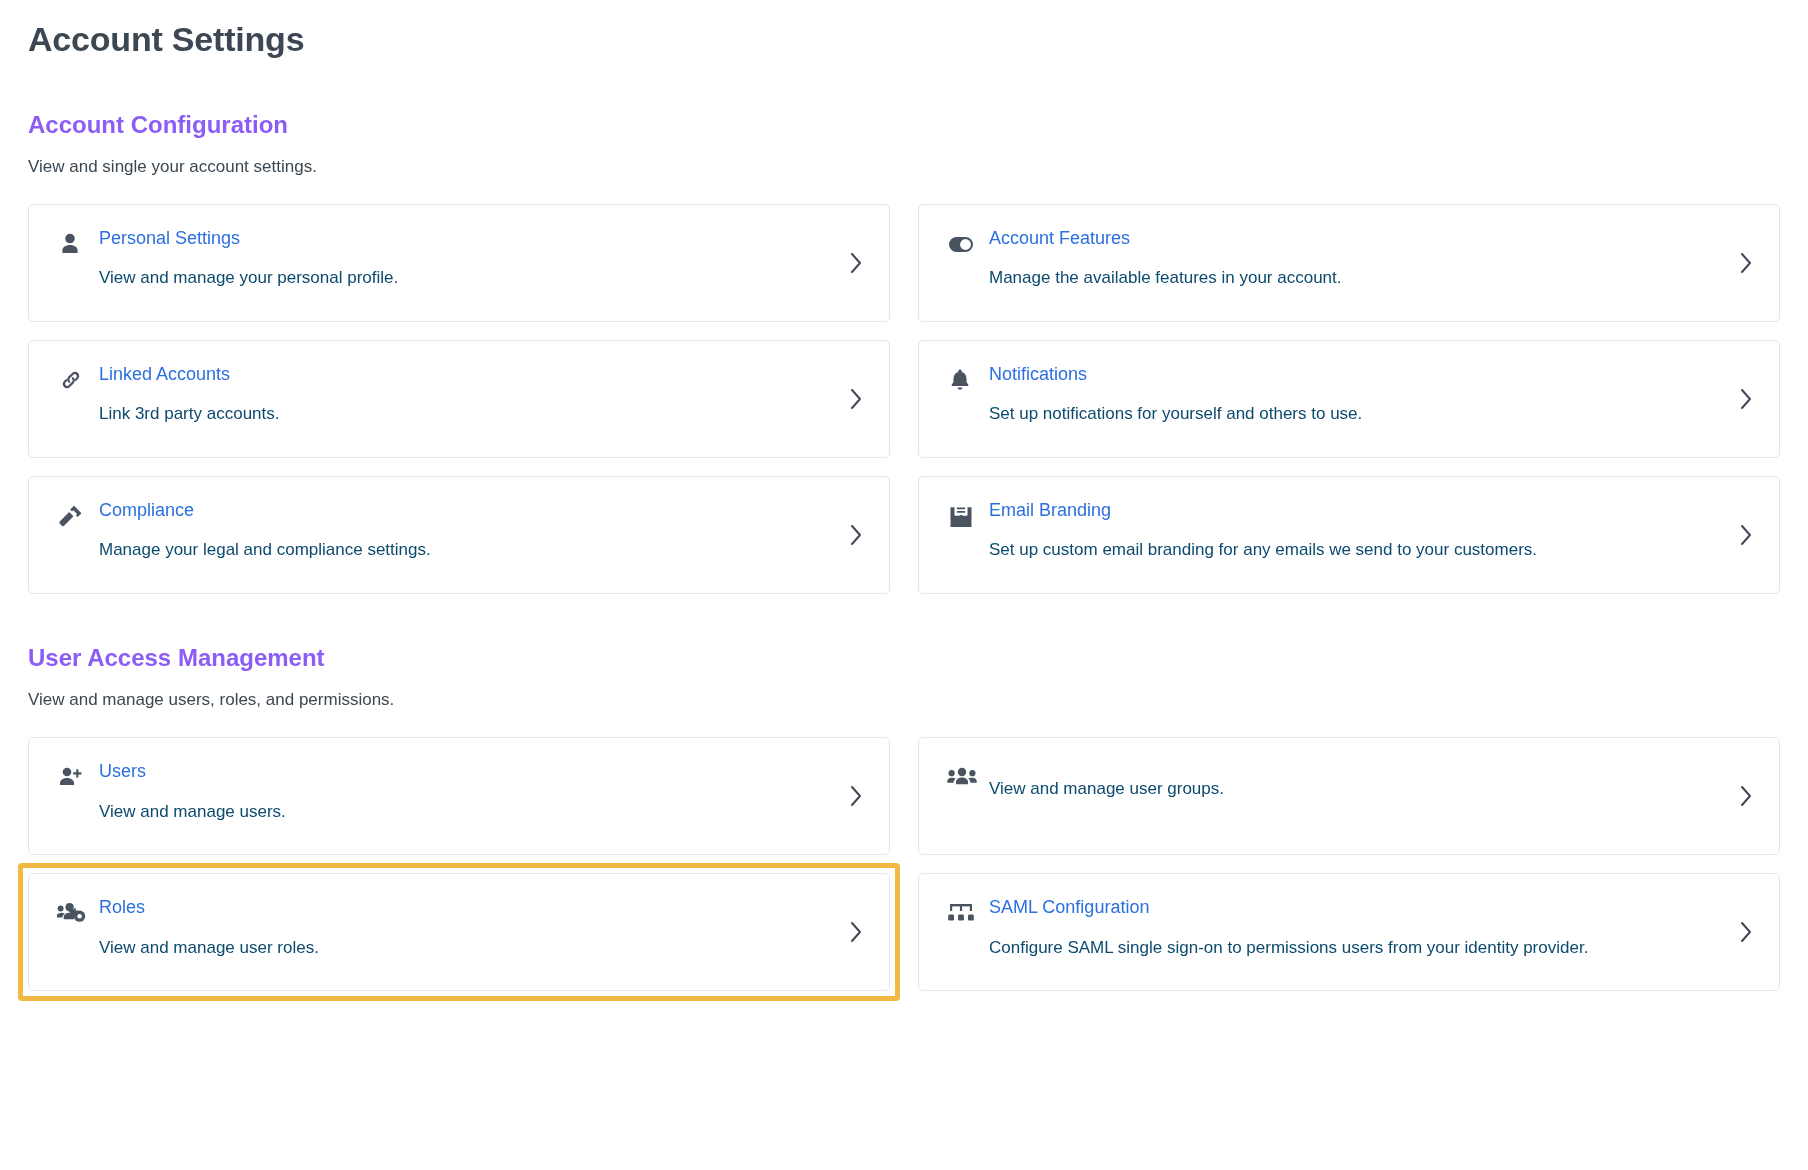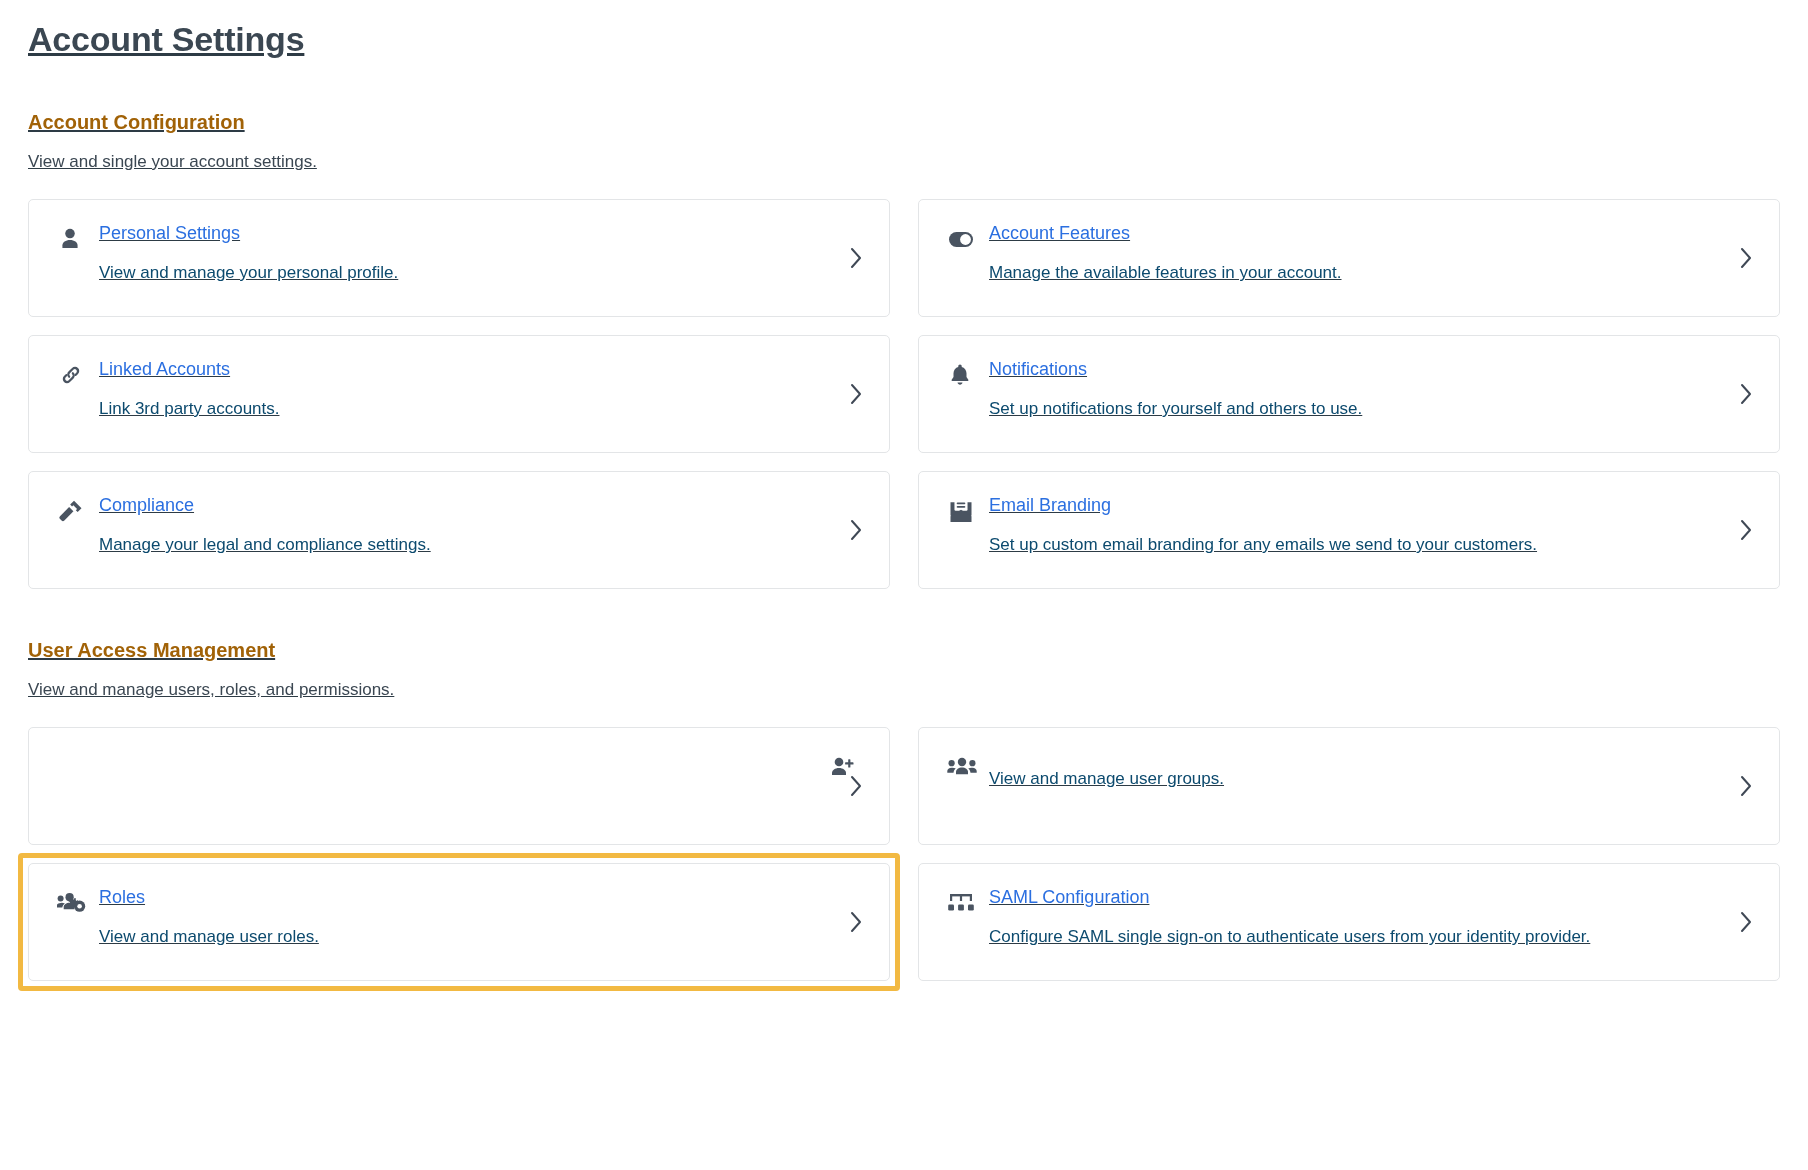--- a/index.html
+++ b/index.html
@@ -10,36 +10,35 @@
   }
   body {
     width: 1808px;
     height: 1170px;
     font-family: "Liberation Sans", sans-serif;
     color: #2d3b45;
     overflow: hidden;
   }
   .page {
     padding: 18px 28px 12px 28px;
-    text-decoration: underline;
   }
   .page-title {
     font-size: 34px;
     font-weight: bold;
     color: #3b4752;
     letter-spacing: -0.2px;
     margin: 0 0 0 0;
     line-height: 1.25;
   }
 
   .section { margin-top: 48px; }
   .section-heading {
-    font-size: 20px;
+    font-size: 24px;
     font-weight: bold;
-    color: #a16207;
+    color: #8b5cf6;
     margin: 0;
     line-height: 1.3;
   }
   .section-desc {
     font-size: 17px;
     color: #3b4752;
     margin: 16px 0 0 0;
     line-height: 1.3;
   }
 
@@ -264,20 +263,24 @@
       <div class="cell">
         <div class="card">
           <span class="card-icon">
             <svg width="28" height="26" viewBox="0 0 28 24">
                 <circle cx="10" cy="7" r="4.3"></circle>
                 <path d="M10 13c-4 0-7 2.2-7 5v2.1h14V18c0-2.8-3-5-7-5z"></path>
                 <rect x="19.2" y="4.2" width="2.2" height="8.4" rx="0.6"></rect>
                 <rect x="16.1" y="7.3" width="8.4" height="2.2" rx="0.6"></rect>
               </svg>
           </span>
+          <div class="card-body">
+            <a class="card-link">Users</a>
+            <div class="card-desc">View and manage users.</div>
+          </div>
           <span class="chevron">
             <svg width="14" height="22" viewBox="0 0 14 22">
                 <path d="M3 2 L11 11 L3 20" stroke="#3f4855" stroke-width="2" fill="none" stroke-linecap="round" stroke-linejoin="round"></path>
               </svg>
           </span>
         </div>
       </div>
 
       <div class="cell">
         <div class="card">
@@ -335,21 +338,21 @@
                 <path d="M3 3h2.2v7H3z"></path>
                 <path d="M12.9 3h2.2v7h-2.2z"></path>
                 <path d="M22.8 3h2.2v7h-2.2z"></path>
                 <rect x="1.2" y="13.6" width="5.8" height="5.8" rx="1.2"></rect>
                 <rect x="11.1" y="13.6" width="5.8" height="5.8" rx="1.2"></rect>
                 <rect x="21" y="13.6" width="5.8" height="5.8" rx="1.2"></rect>
               </svg>
           </span>
           <div class="card-body">
             <a class="card-link">SAML Configuration</a>
-            <div class="card-desc">Configure SAML single sign-on to authenticate users from your identity provider.</div>
+            <div class="card-desc">Configure SAML single sign-on to permissions users from your identity provider.</div>
           </div>
           <span class="chevron">
             <svg width="14" height="22" viewBox="0 0 14 22">
                 <path d="M3 2 L11 11 L3 20" stroke="#3f4855" stroke-width="2" fill="none" stroke-linecap="round" stroke-linejoin="round"></path>
               </svg>
           </span>
         </div>
       </div>
 
     </div>

